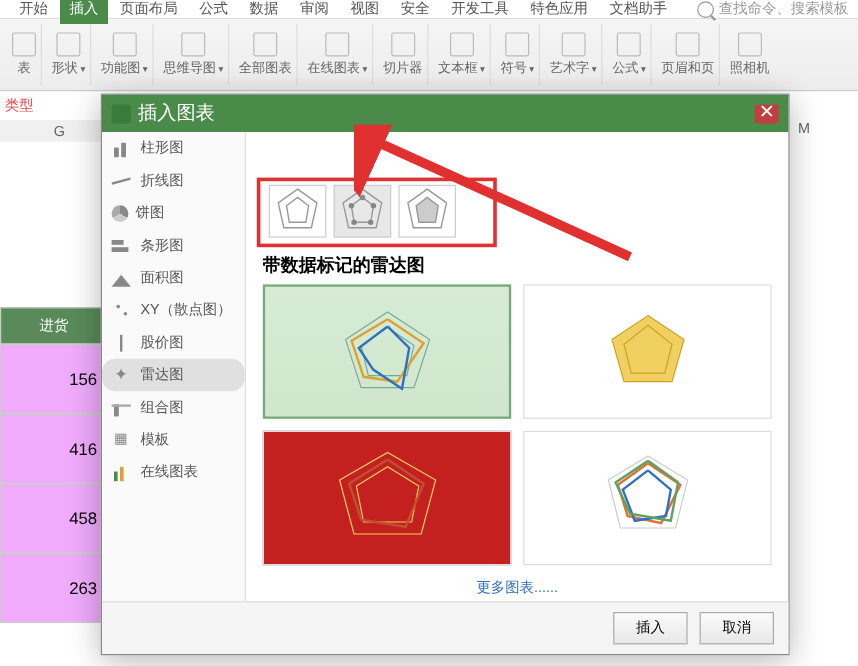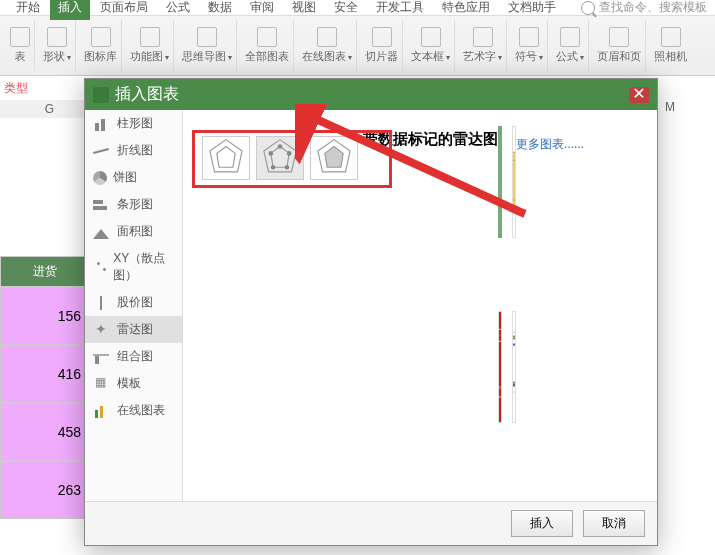--- a/index.html
+++ b/index.html
@@ -31,42 +31,42 @@
 .data-cell { background: #f0abfc; text-align: right; padding: 20px 8px; border: 1px solid #ccc; font-size: 14px; }
 .col-m { position: absolute; right: 10px; top: 24px; width: 70px; text-align: center; color: #666; }
 
 
 .dialog { position: absolute; left: 84px; top: 78px; width: 574px; height: 468px; background: #fff; border: 1px solid #888; box-shadow: 0 5px 25px rgba(0,0,0,0.3); display: flex; flex-direction: column; }
 .dialog-title { background: #4a8b4a; color: #fff; padding: 5px 8px; display: flex; align-items: center; font-size: 16px; }
 .dialog-title-icon { width: 16px; height: 16px; background: #3a7a3a; margin-right: 6px; border-radius: 2px; }
 .dialog-close { margin-left: auto; width: 20px; height: 16px; background: #c04040; color: #fff; text-align: center; line-height: 14px; cursor: pointer; border-radius: 2px; }
 
 .dialog-body { flex: 1; display: flex; overflow: hidden; }
-.chart-types { width: 98px; border-right: 1px solid #ddd; background: #fafafa; overflow-y: auto; }
+.chart-types { width: 120px; border-right: 1px solid #ddd; background: #fafafa; overflow-y: auto; }
 .chart-type-item { display: flex; align-items: center; padding: 5px 8px; cursor: pointer; color: #555; }
-.chart-type-item.selected { background: #e0e0e0; }
+.chart-type-item.selected { background: #e0e0e0; border-radius: 11px; }
 .chart-type-icon { width: 18px; height: 14px; margin-right: 6px; position: relative; }
 .ct-bar::before, .ct-bar::after { content: ''; position: absolute; bottom: 0; width: 4px; background: #888; }
 .ct-bar::before { left: 2px; height: 8px; } .ct-bar::after { left: 8px; height: 12px; }
 .ct-line::before { content: ''; position: absolute; top: 6px; left: 0; width: 16px; height: 2px; background: #888; transform: rotate(-15deg); }
 .ct-pie { border-radius: 50%; background: conic-gradient(#888 0 120deg, #ccc 120deg 240deg, #aaa 240deg); width: 14px; height: 14px; }
 .ct-hbar::before, .ct-hbar::after { content: ''; position: absolute; left: 0; height: 4px; background: #888; }
 .ct-hbar::before { top: 2px; width: 10px; } .ct-hbar::after { top: 8px; width: 14px; }
 .ct-area::before { content: ''; position: absolute; bottom: 0; left: 0; border-left: 8px solid transparent; border-right: 8px solid transparent; border-bottom: 10px solid #888; }
 .ct-scatter::before, .ct-scatter::after { content: ''; position: absolute; width: 3px; height: 3px; background: #888; border-radius: 50%; }
 .ct-scatter::before { top: 2px; left: 4px; } .ct-scatter::after { top: 8px; left: 10px; }
 .ct-stock::before { content: ''; position: absolute; left: 7px; top: 0; width: 2px; height: 14px; background: #888; }
 .ct-radar::before { content: '✦'; position: absolute; top: -2px; left: 2px; color: #888; font-size: 14px; }
 .ct-combo::before { content: ''; position: absolute; bottom: 0; left: 2px; width: 4px; height: 10px; background: #888; }
 .ct-combo::after { content: ''; position: absolute; top: 4px; left: 0; width: 16px; height: 2px; background: #aaa; }
 .ct-template::before { content: '▦'; position: absolute; top: -2px; left: 2px; color: #888; }
 .ct-online::before { content: ''; position: absolute; bottom:0; left:2px; width:3px; height:8px; background:#4a8b4a; }
 .ct-online::after { content: ''; position: absolute; bottom:0; left:7px; width:3px; height:12px; background:#e0a030; }
 
-.chart-main { flex: 1; display: flex; flex-direction: row; padding: 16px 14px; overflow: hidden; }
+.chart-main { flex: 1; display: flex; flex-direction: column; padding: 3px 14px; overflow: hidden; justify-content: flex-end; }
 .subtype-row { display: flex; gap: 6px; padding: 10px 5px; position: relative; }
 .red-box { position: absolute; top: 4px; left: -5px; width: 200px; height: 58px; border: 3px solid #e03030; pointer-events: none; }
 .subtype { width: 48px; height: 44px; border: 1px solid #ccc; display: flex; align-items: center; justify-content: center; cursor: pointer; }
 .subtype.selected { background: #e8e8e8; }
 
 .chart-title { font-size: 15px; font-weight: bold; margin: 4px 0 6px; }
 .preview-grid { display: grid; grid-template-columns: 1fr 1fr; gap: 10px; }
 .preview { height: 112px; border: 1px solid #ddd; position: relative; overflow: hidden; }
 .preview.sel { border: 2px solid #7a7; }
 .preview-green { background: linear-gradient(#d8ecd5, #cfe6cc); }
@@ -108,24 +108,20 @@
   <div class="ribbon-group">
       <div class="ribbon-icon"></div>
       <div class="ribbon-label">表</div>
     </div>
   <div class="ribbon-group">
       <div class="ribbon-icon"></div>
       <div class="ribbon-label"><span>形状</span><span class="dropdown-arrow">▾</span></div>
     </div>
   <div class="ribbon-group">
       <div class="ribbon-icon"></div>
-      <div class="ribbon-label">图标库</div>
-    </div>
-  <div class="ribbon-group">
-      <div class="ribbon-icon"></div>
       <div class="ribbon-label"><span>功能图</span><span class="dropdown-arrow">▾</span></div>
     </div>
   <div class="ribbon-group">
       <div class="ribbon-icon"></div>
       <div class="ribbon-label"><span>思维导图</span><span class="dropdown-arrow">▾</span></div>
     </div>
   <div class="ribbon-group">
       <div class="ribbon-icon"></div>
       <div class="ribbon-label">全部图表</div>
     </div>
@@ -136,25 +132,25 @@
   <div class="ribbon-group">
       <div class="ribbon-icon"></div>
       <div class="ribbon-label">切片器</div>
     </div>
   <div class="ribbon-group">
       <div class="ribbon-icon"></div>
       <div class="ribbon-label"><span>文本框</span><span class="dropdown-arrow">▾</span></div>
     </div>
   <div class="ribbon-group">
       <div class="ribbon-icon"></div>
+      <div class="ribbon-label"><span>符号</span><span class="dropdown-arrow">▾</span></div>
+    </div>
+  <div class="ribbon-group">
+      <div class="ribbon-icon"></div>
       <div class="ribbon-label"><span>艺术字</span><span class="dropdown-arrow">▾</span></div>
-    </div>
-  <div class="ribbon-group">
-      <div class="ribbon-icon"></div>
-      <div class="ribbon-label"><span>符号</span><span class="dropdown-arrow">▾</span></div>
     </div>
   <div class="ribbon-group">
       <div class="ribbon-icon"></div>
       <div class="ribbon-label"><span>公式</span><span class="dropdown-arrow">▾</span></div>
     </div>
   <div class="ribbon-group">
       <div class="ribbon-icon"></div>
       <div class="ribbon-label">页眉和页</div>
     </div>
   <div class="ribbon-group">

